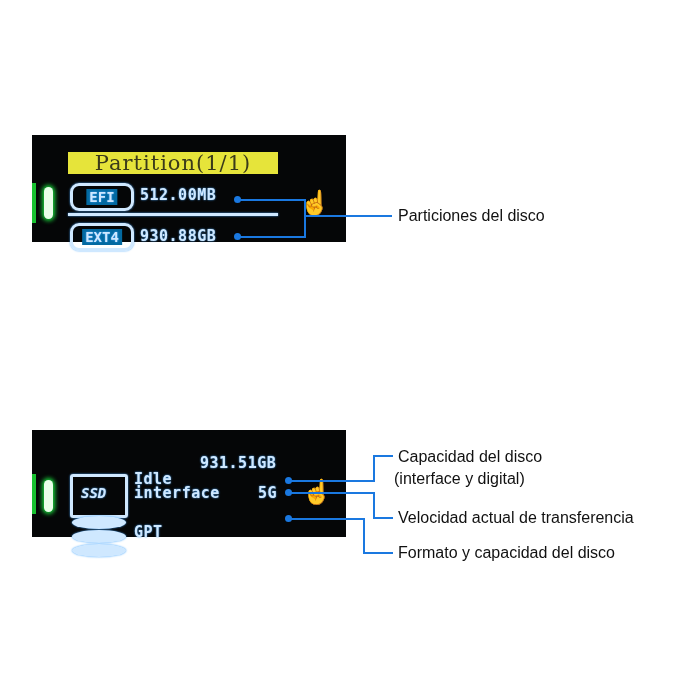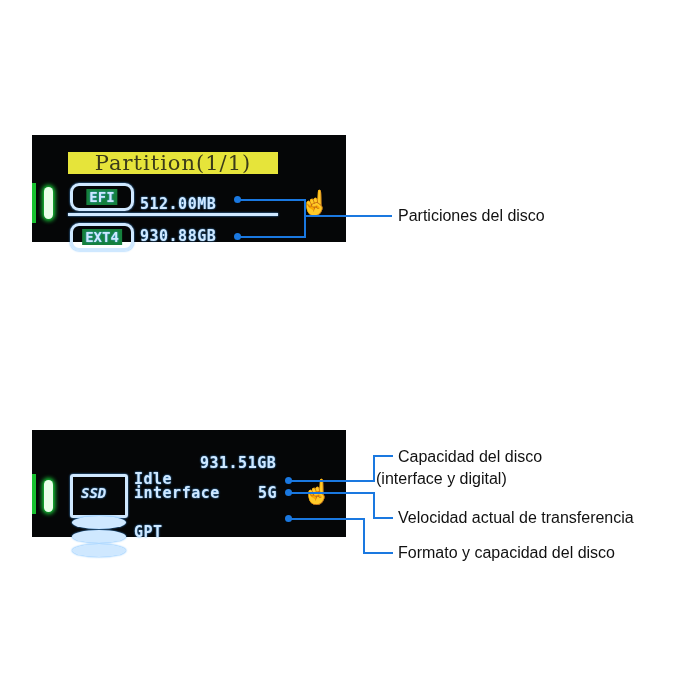--- a/index.html
+++ b/index.html
@@ -8,42 +8,42 @@
   #screen1{top:135px;}
   #screen2{top:430px;}
   .titlebar{position:absolute;left:36px;width:210px;height:22px;background:#e6e43a;color:#3a3a1a;
     font-family:"DejaVu Serif","Liberation Serif",serif;font-size:21px;line-height:22px;text-align:center;letter-spacing:1px;}
   #screen1 .titlebar{top:17px;}
   #screen2 .titlebar{top:16px;width:214px;}
   .led{position:absolute;left:12px;width:9px;height:32px;border-radius:5px;background:#e9ffe9;box-shadow:0 0 4px 2px #18d23a;}
   .led-edge{position:absolute;left:0;width:4px;height:40px;background:#18c230;}
   .mono{font-family:"DejaVu Sans Mono","Liberation Mono",monospace;color:#cfe8ff;font-weight:bold;text-shadow:0 0 2px #4aa8ff;}
   .badge{position:absolute;left:38px;width:58px;height:22px;border:3px solid #cfe8ff;border-radius:9px;box-shadow:0 0 2px #4aa8ff;}
-  .badge span{position:absolute;left:50%;top:50%;transform:translate(-50%,-50%);background:#15803d;padding:0 3px;font-size:14px;}
+  .badge span{position:absolute;left:50%;top:50%;transform:translate(-50%,-50%);background:#0369a1;padding:0 3px;font-size:14px;}
   .divider{position:absolute;left:36px;top:78px;width:210px;height:3px;background:#cfe8ff;box-shadow:0 0 2px #4aa8ff;}
   .val{position:absolute;font-size:15px;letter-spacing:0.5px;}
   .dot{position:absolute;width:7px;height:7px;border-radius:50%;background:#1a78e0;}
   .line{position:absolute;background:#1a78e0;}
   .hand{position:absolute;font-size:24px;color:#bbbbbb;line-height:1;}
   .label{position:absolute;font-size:16px;color:#111;line-height:22px;white-space:nowrap;}
   .ssd{position:absolute;left:38px;top:44px;width:52px;height:38px;border:3px solid #cfe8ff;border-radius:3px;box-shadow:0 0 2px #4aa8ff;}
   .ssd span{position:absolute;left:8px;top:8px;font-size:14px;font-style:italic;}
   .disk{position:absolute;left:40px;width:54px;height:13px;background:#cfe8ff;border-radius:50%;box-shadow:0 0 2px #4aa8ff;}
 </style>
 </head>
 <body>
 
 <div class="screen" id="screen1">
   <div class="led-edge" style="top:48px"></div>
   <div class="led" style="top:52px"></div>
   <div class="titlebar">Partition(1/1)</div>
   <div class="badge mono" style="top:48px">
     <span>EFI</span>
   </div>
-  <div class="val mono" style="left:108px;top:60px">512.00MB</div>
+  <div class="val mono" style="left:108px;top:51px">512.00MB</div>
   <div class="divider"></div>
   <div class="badge mono" style="top:88px">
     <span>EXT4</span>
   </div>
   <div class="val mono" style="left:108px;top:92px">930.88GB</div>
   <div class="hand" style="left:268px;top:56px">☝</div>
 </div>
 
 <div class="dot" style="left:234px;top:196px"></div>
 <div class="dot" style="left:234px;top:233px"></div>
@@ -78,15 +78,15 @@
 <div class="line" style="left:373px;top:455px;width:2px;height:27px"></div>
 <div class="line" style="left:373px;top:455px;width:20px;height:2px"></div>
 <div class="line" style="left:289px;top:492px;width:85px;height:2px"></div>
 <div class="line" style="left:373px;top:492px;width:2px;height:26px"></div>
 <div class="line" style="left:373px;top:517px;width:20px;height:2px"></div>
 <div class="line" style="left:289px;top:518px;width:75px;height:2px"></div>
 <div class="line" style="left:363px;top:518px;width:2px;height:35px"></div>
 <div class="line" style="left:363px;top:552px;width:30px;height:2px"></div>
 
 <div class="label" style="left:398px;top:446px">Capacidad del disco</div>
-<div class="label" style="left:376px;top:468px">(interface y digital)</div>
+<div class="label" style="left:394px;top:468px">(interface y digital)</div>
 <div class="label" style="left:398px;top:507px">Velocidad actual de transferencia</div>
 <div class="label" style="left:398px;top:542px">Formato y capacidad del disco</div>
 
 </body></html>

